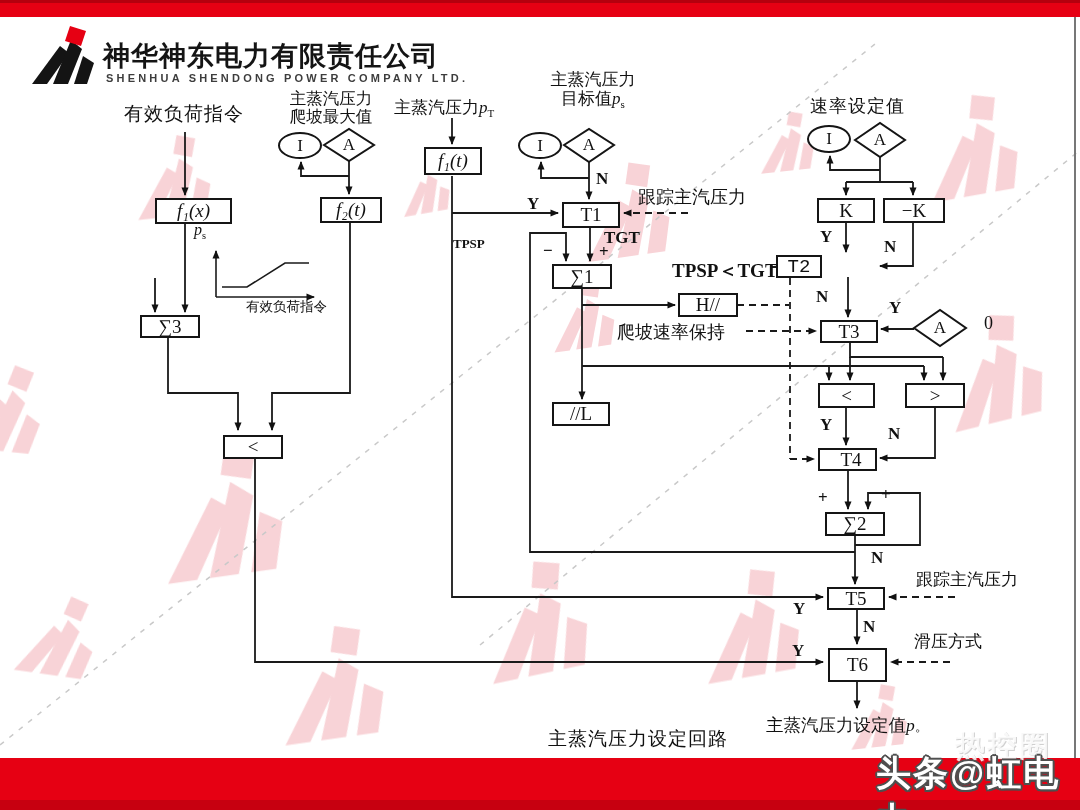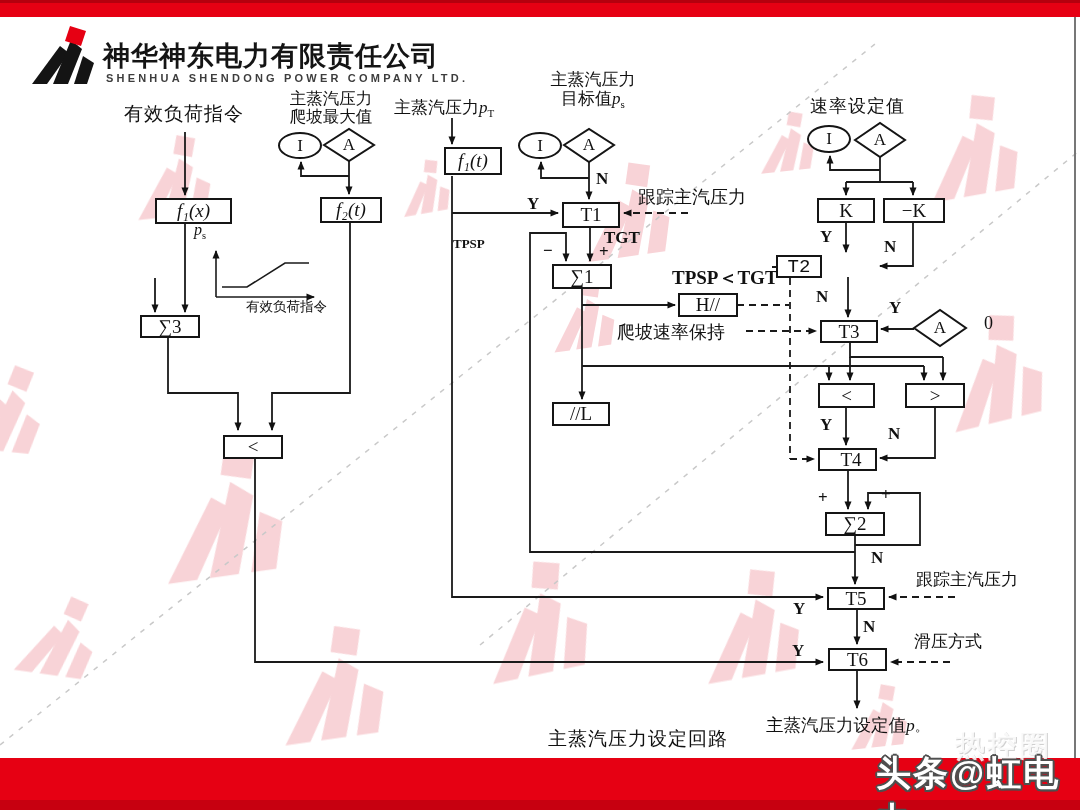--- a/index.html
+++ b/index.html
@@ -174,50 +174,50 @@
   </div>
   <div class="lbl cn18" style="left:810px;top:94px;letter-spacing:1px;">速率设定值</div>
 
   <div class="lbl" style="left:194px;top:221px;font-size:16px;">
     <span class="ital">p</span><sub>s</sub>
   </div>
   <div class="lbl" style="left:246px;top:298px;font-size:13.5px;">有效负荷指令</div>
 
   <div class="box fn" style="left:155px;top:198px;width:77px;height:26px;">f₁(x)</div>
   <div class="box fn" style="left:320px;top:197px;width:62px;height:26px;">f₂(t)</div>
-  <div class="box fn" style="left:424px;top:147px;width:58px;height:28px;margin-left:20px;">f₁(t)</div>
+  <div class="box fn" style="left:424px;top:147px;width:58px;height:28px;">f₁(t)</div>
   <div class="box" style="left:562px;top:202px;width:58px;height:26px;">T1</div>
   <div class="box" style="left:552px;top:264px;width:60px;height:25px;">∑1</div>
   <div class="box" style="left:678px;top:293px;width:60px;height:24px;">H//</div>
   <div class="box" style="left:552px;top:402px;width:58px;height:24px;">//L</div>
   <div class="box" style="left:817px;top:198px;width:58px;height:25px;">K</div>
   <div class="box" style="left:883px;top:198px;width:62px;height:25px;">−K</div>
   <div class="box" style="left:776px;top:255px;width:46px;height:23px;font-family:Liberation Mono, monospace;">T2</div>
   <div class="box" style="left:820px;top:320px;width:58px;height:23px;">T3</div>
   <div class="box" style="left:818px;top:383px;width:57px;height:25px;">&lt;</div>
   <div class="box" style="left:905px;top:383px;width:60px;height:25px;">&gt;</div>
   <div class="box" style="left:818px;top:448px;width:59px;height:23px;padding-left:7px;">T4</div>
   <div class="box" style="left:825px;top:512px;width:60px;height:24px;">∑2</div>
   <div class="box" style="left:827px;top:587px;width:58px;height:23px;">T5</div>
-  <div class="box" style="left:828px;top:648px;width:59px;height:23px;">T6</div>
+  <div class="box" style="left:828px;top:648px;width:59px;height:34px;">T6</div>
   <div class="box" style="left:223px;top:435px;width:60px;height:24px;">&lt;</div>
   <div class="box" style="left:140px;top:315px;width:60px;height:23px;">∑3</div>
 
   <div class="ell" style="left:278px;top:132px;width:44px;height:27px;">I</div>
   <div class="ell" style="left:518px;top:132px;width:44px;height:27px;">I</div>
   <div class="ell" style="left:807px;top:125px;width:44px;height:28px;">I</div>
 
   <div class="dl" style="left:337px;top:135px;">A</div>
   <div class="dl" style="left:577px;top:135px;">A</div>
   <div class="dl" style="left:868px;top:130px;">A</div>
   <div class="dl" style="left:928px;top:318px;">A</div>
   <div class="sig" style="left:984px;top:313px;font-weight:400;font-size:18px;">0</div>
 
   <div class="lbl cn18" style="left:638px;top:185px;">跟踪主汽压力</div>
-  <div class="lbl" style="left:672px;top:265px;font-size:19px;font-weight:600;">TPSP＜TGT</div>
+  <div class="lbl" style="left:672px;top:258px;font-size:19px;font-weight:600;">TPSP＜TGT</div>
   <div class="lbl cn18" style="left:617px;top:320px;">爬坡速率保持</div>
   <div class="lbl cn17" style="left:916px;top:568px;">跟踪主汽压力</div>
   <div class="lbl cn17" style="left:914px;top:630px;">滑压方式</div>
   <div class="lbl" style="left:604px;top:228px;font-size:17px;font-weight:600;">TGT</div>
   <div class="lbl" style="left:453px;top:236px;font-size:13px;font-weight:600;">TPSP</div>
 
   <div class="sig" style="left:527px;top:194px;">Y</div>
   <div class="sig" style="left:596px;top:169px;">N</div>
   <div class="sig" style="left:820px;top:227px;">Y</div>
   <div class="sig" style="left:884px;top:237px;">N</div>

